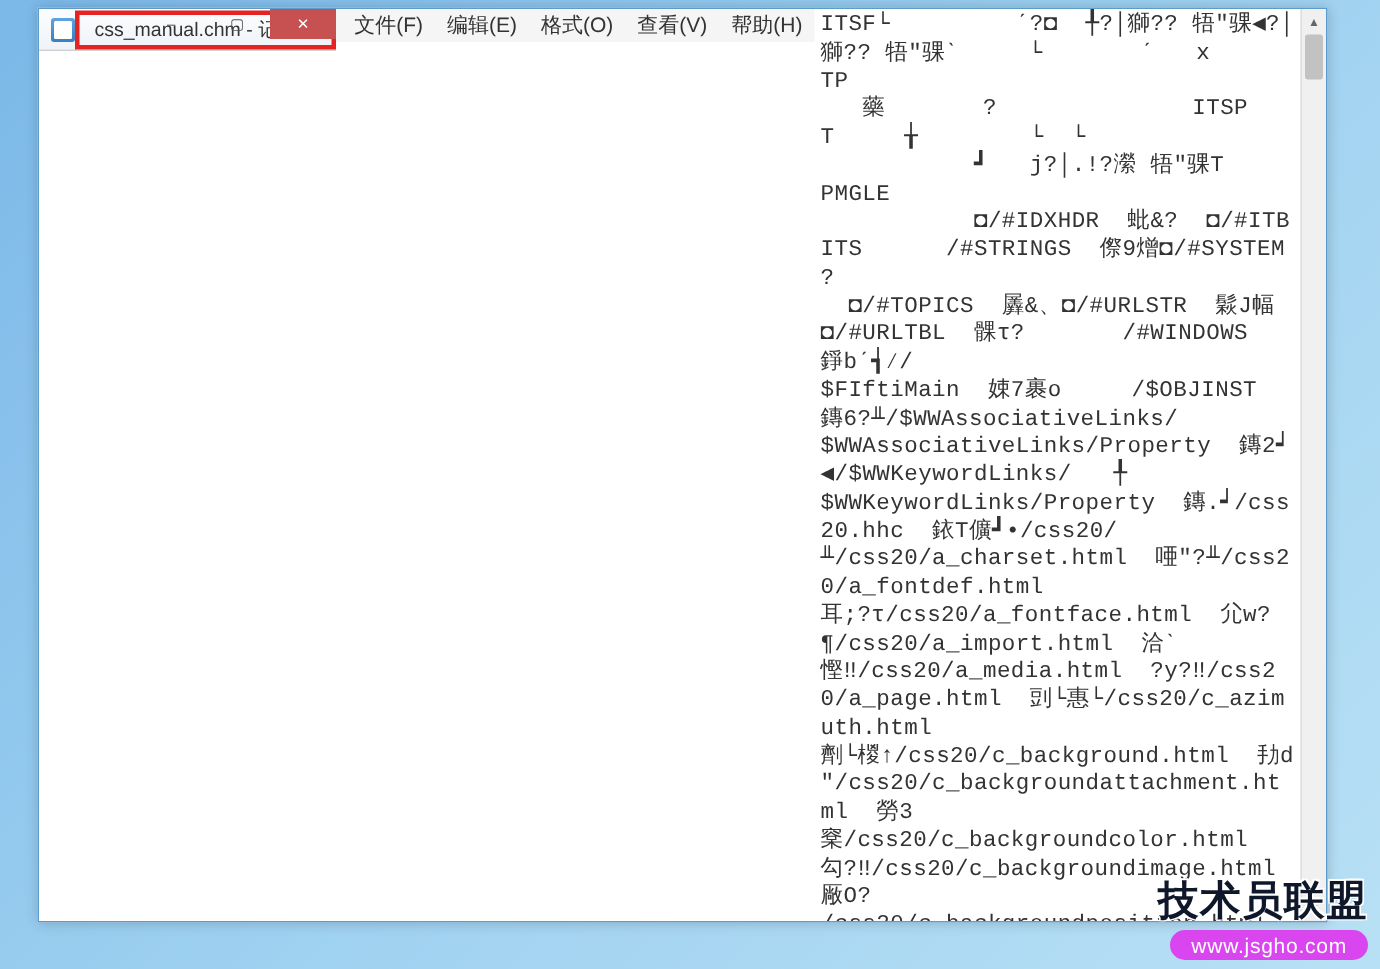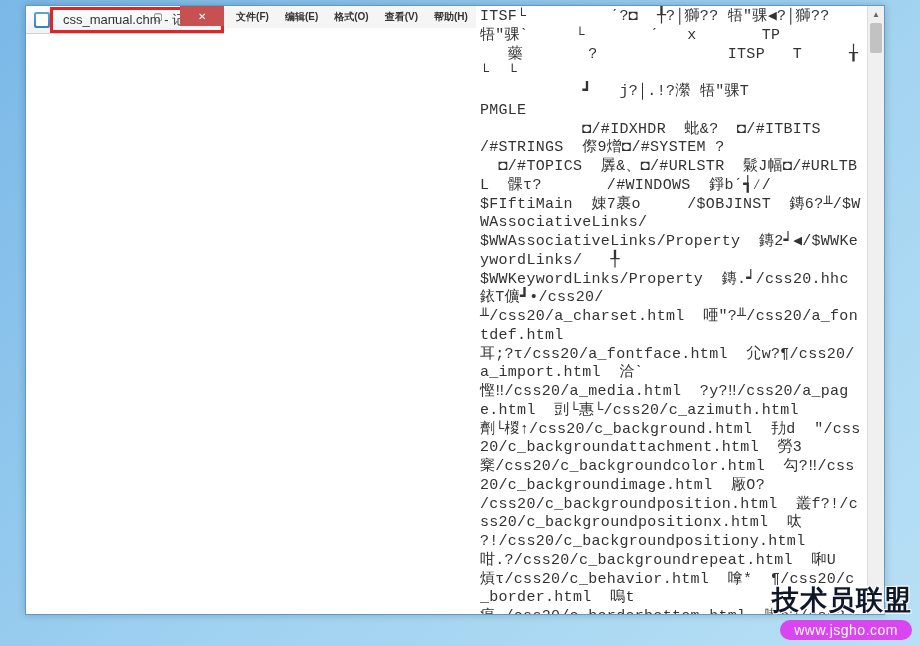--- a/index.html
+++ b/index.html
@@ -80,23 +80,22 @@
   .win-btn.close {
     background: #C75050;
     color: #fff;
   }
   .menubar {
     height: 22px;
     background: #f5f5f5;
     display: flex;
     align-items: center;
     padding-left: 4px;
-    font-size: 10px;
+    font-size: 14px;
     color: #333;
-    font-weight: bold;
   }
   .menu-item {
     padding: 2px 8px;
     cursor: pointer;
   }
   .content-area {
     flex: 1;
     display: flex;
     overflow: hidden;
   }

